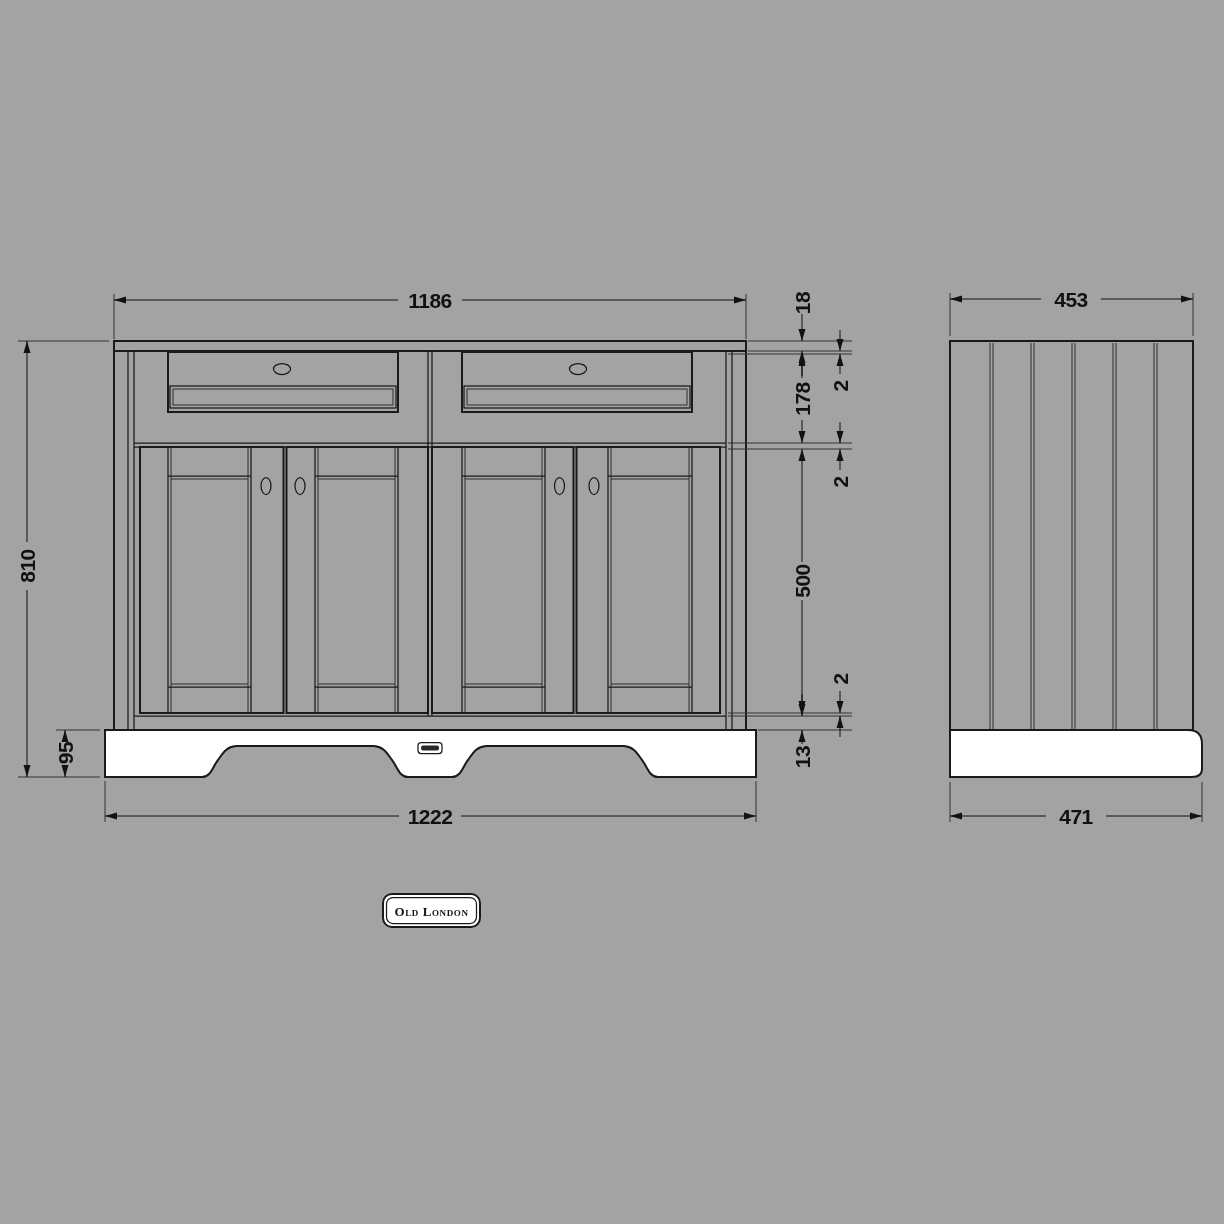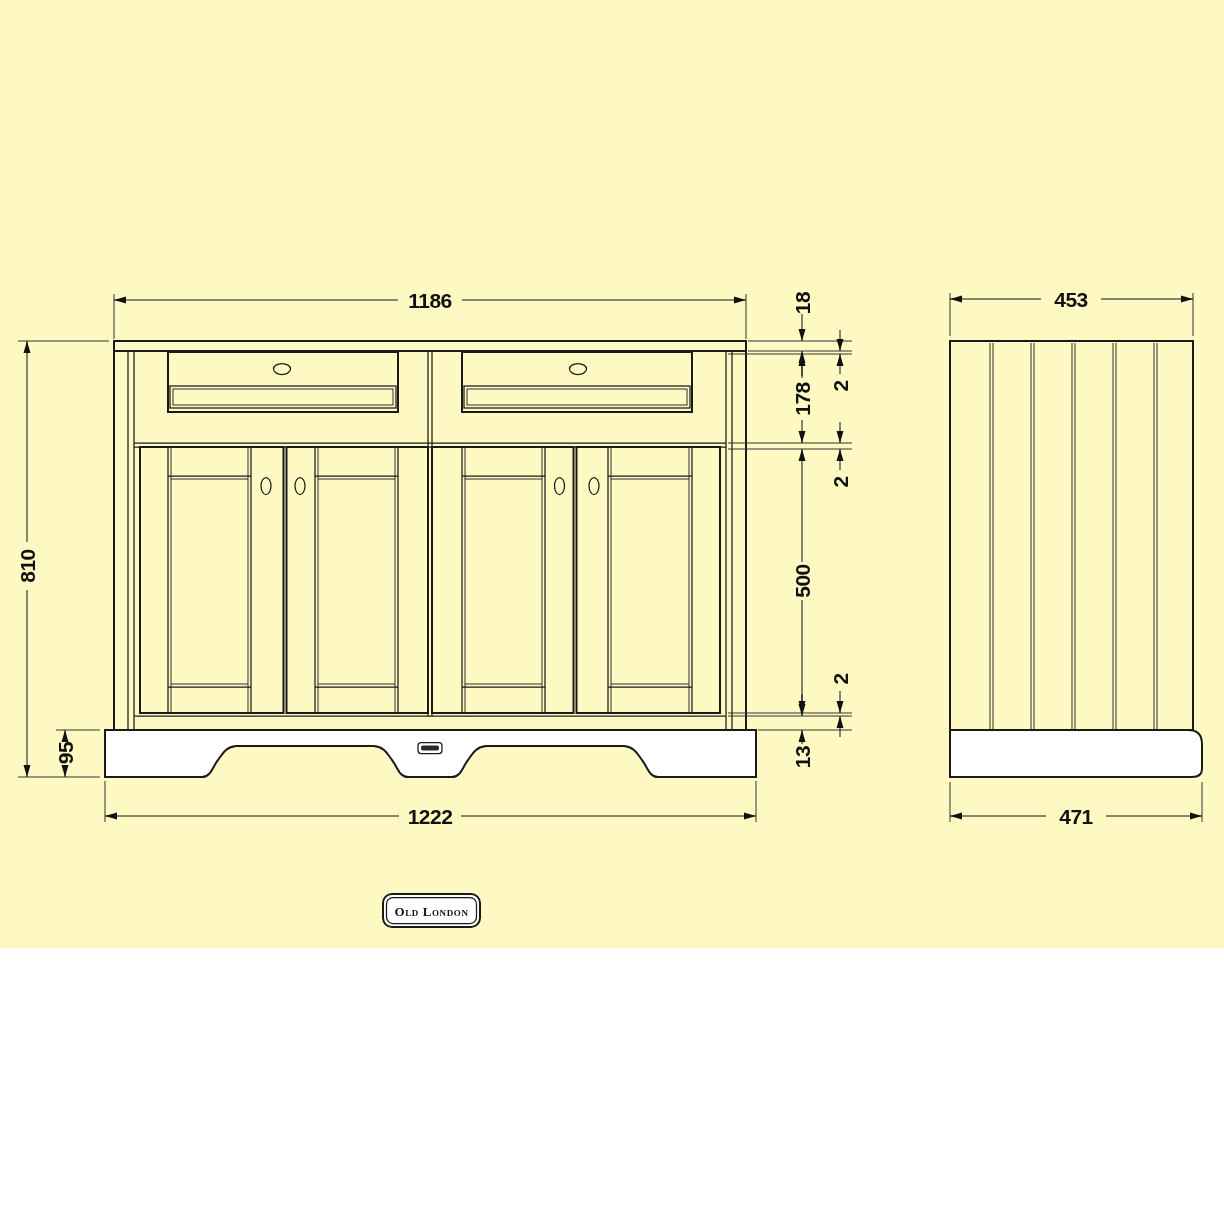--- a/index.html
+++ b/index.html
@@ -1,16 +1,16 @@
 <!DOCTYPE html>
 <html><head>
 <meta charset="utf-8">
 <style>
   html,body{margin:0;padding:0;background:#ffffff;}
-  .canvas{position:relative;width:1224px;height:948px;background:#fef9c3;overflow:hidden;
+  .canvas{position:relative;width:1224px;height:1224px;background:#a3a3a3;overflow:hidden;
           font-family:"Liberation Sans",sans-serif;}
   svg{position:absolute;left:0;top:0;}
   
   .heavy{stroke:#1a1a1a;stroke-width:2;fill:none;}
   .med{stroke:#1a1a1a;stroke-width:1.25;fill:none;}
   .thin{stroke:#2e2e2e;stroke-width:1;fill:none;}
   .ext{stroke:#333333;stroke-width:1;fill:none;}
   .dimline{stroke:#111111;stroke-width:1;fill:none;}
   .whitefill{fill:#ffffff;}
   .dim-text{font-family:"Liberation Sans",sans-serif;font-weight:700;font-size:21px;

